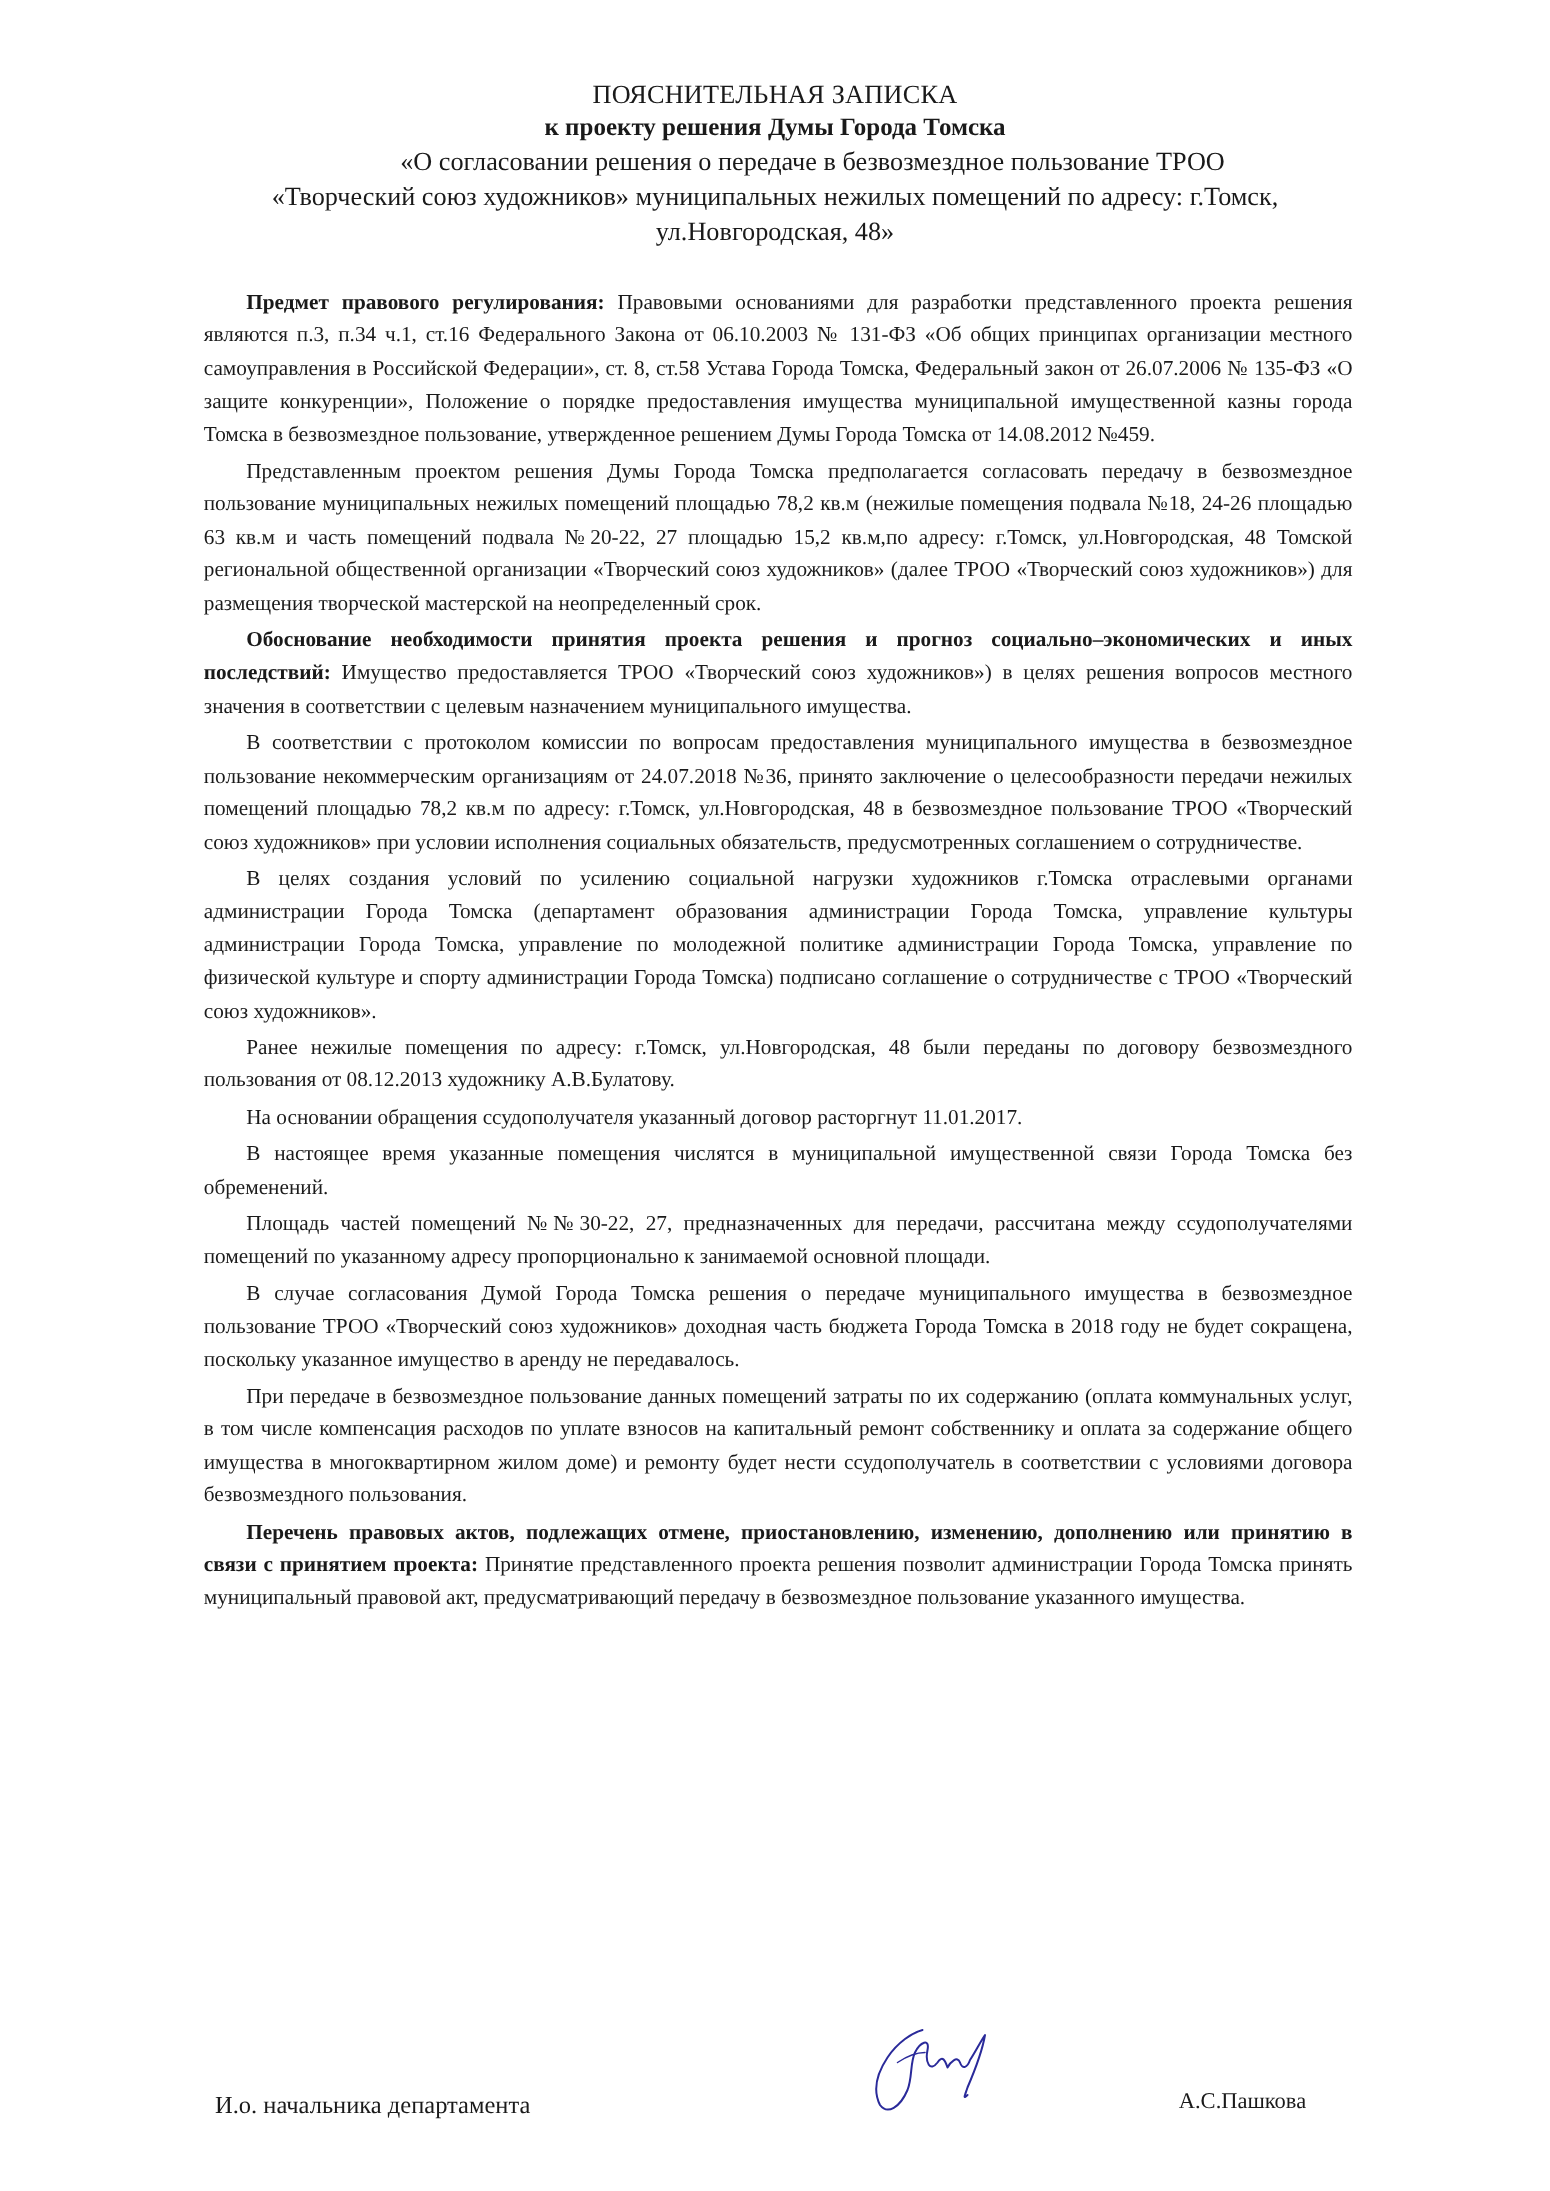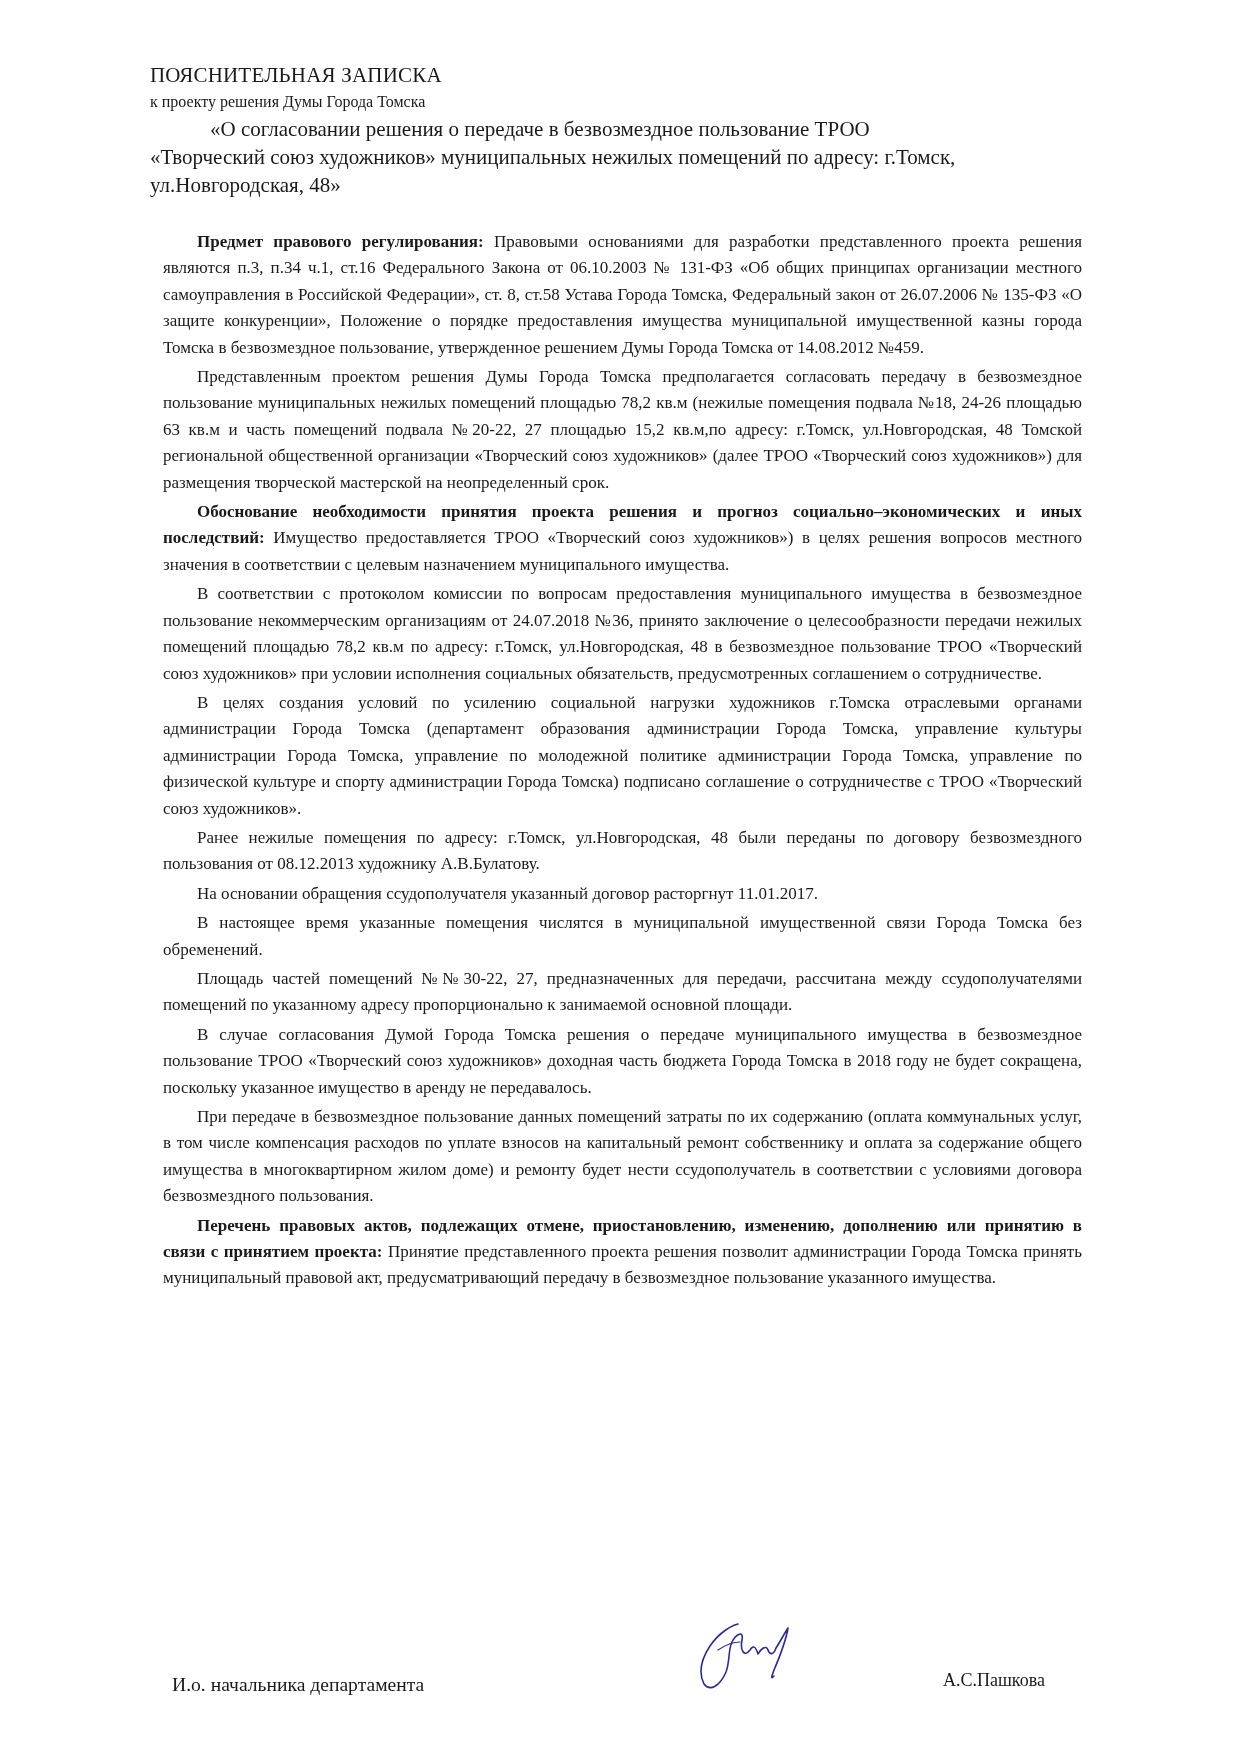--- a/index.html
+++ b/index.html
@@ -2,23 +2,23 @@
 <html><head>
 <meta charset="utf-8">
 <style>
   html, body { margin: 0; padding: 0; background: #ffffff; }
   body { width: 1240px; height: 1753px; position: relative; overflow: hidden; }
   .page {
     position: absolute; left: 0; top: 0; width: 1240px; height: 1753px;
     background: #ffffff; color: #1a1a1a;
     font-family: "Liberation Serif", "DejaVu Serif", serif;
   }
-  .header { position: absolute; left: 150px; top: 62px; width: 940px; text-align: left; }
+  .header { position: absolute; left: 150px; top: 62px; width: 940px; text-align: center; }
   .doc-type { font-size: 21px; line-height: 27px; letter-spacing: 0.2px; }
-  .doc-sub { font-size: 16px; line-height: 26px; }
+  .doc-sub { font-size: 20px; line-height: 26px; font-weight: bold; }
   .doc-title { font-size: 21px; line-height: 28px; font-weight: normal; }
   .doc-title .l1 { display: block; padding-left: 60px; }
   .body {
     position: absolute; left: 163px; top: 229px; width: 919px;
     font-size: 17px; line-height: 26.4px; text-align: justify;
   }
   .body p { margin: 0 0 3px 0; text-indent: 34px; }
   .body b { font-weight: bold; }
   .sig-row { position: absolute; top: 1620px; left: 0; width: 1240px; height: 90px; }
   .sig-position { position: absolute; left: 172px; top: 54px; font-size: 19.6px; }

